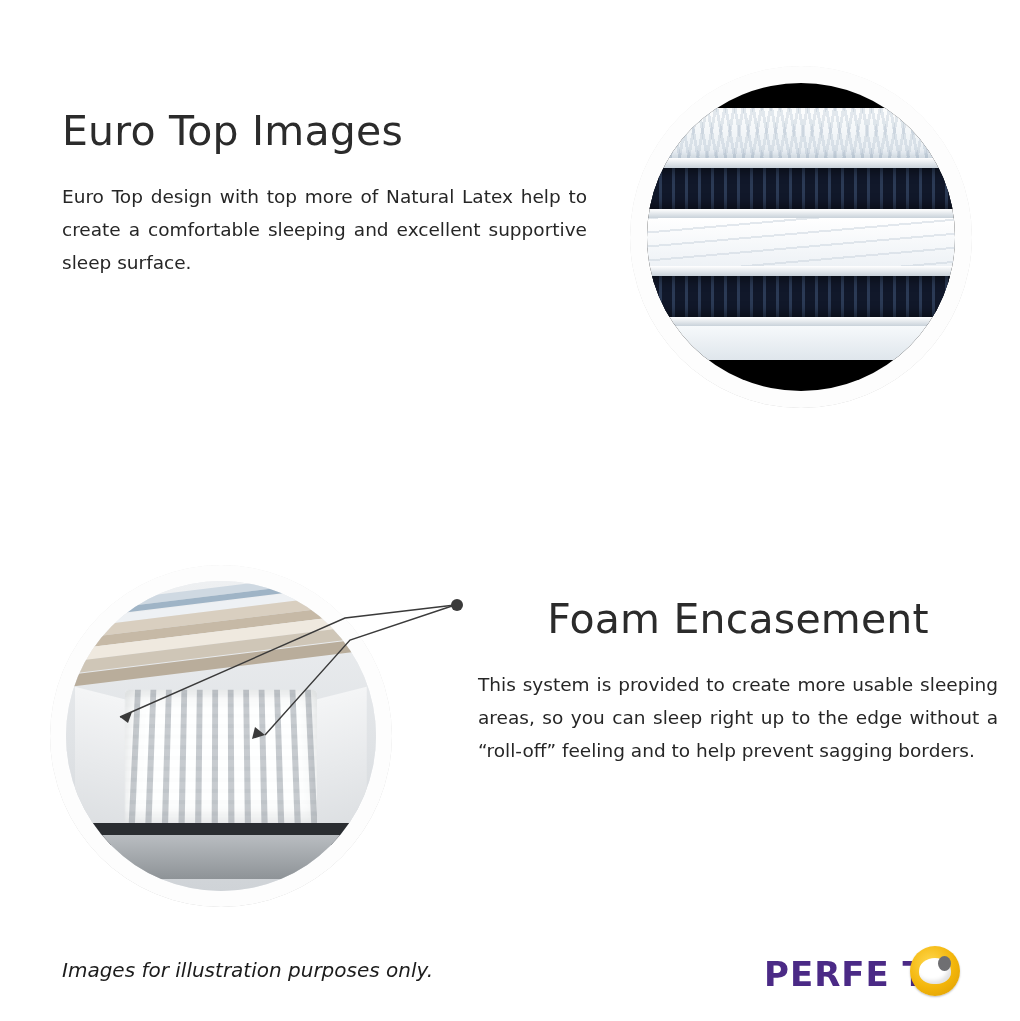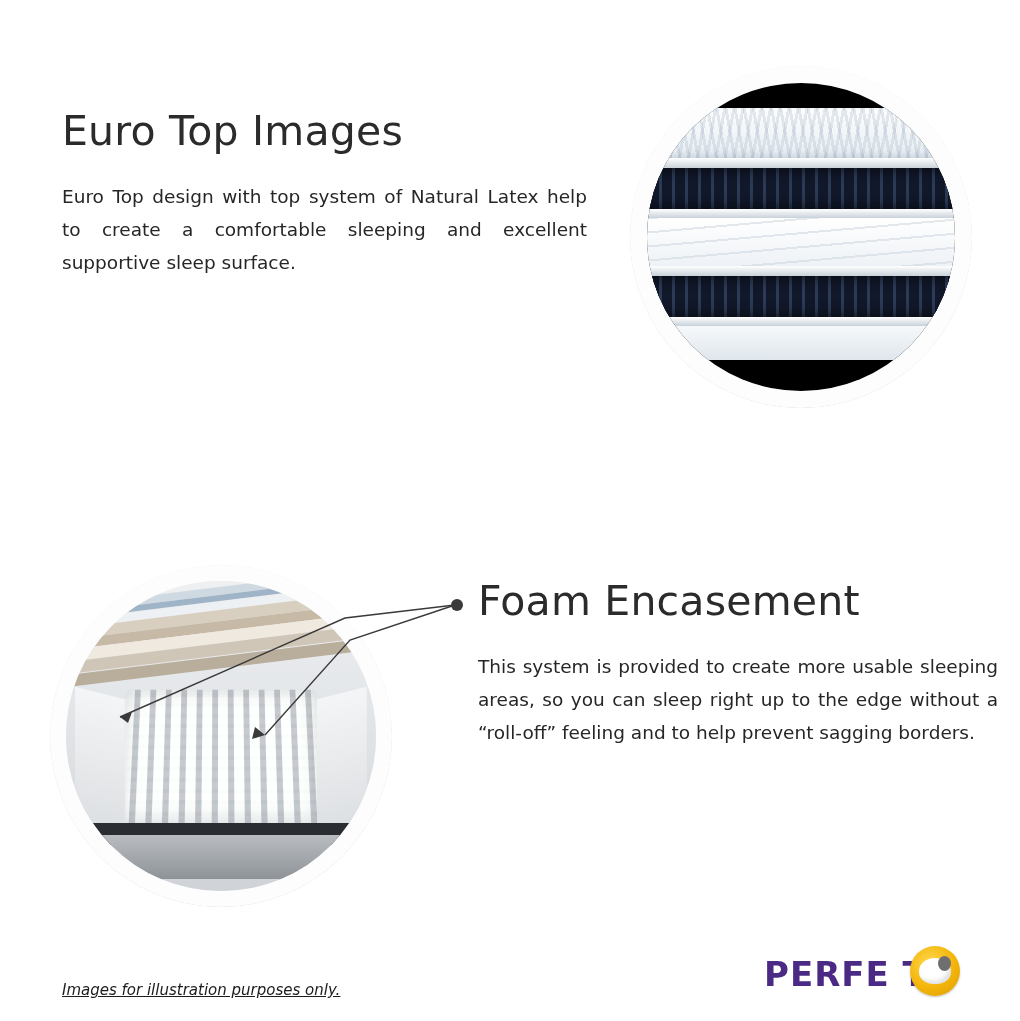--- a/index.html
+++ b/index.html
@@ -156,21 +156,22 @@
   }
 
   .text-block-two {
     position: absolute;
     left: 478px;
     top: 58px;
     width: 520px;
   }
 
   .heading-right {
-    text-align: left;
+    text-align: center;
+    margin-top: 18px;
   }
 
   #circle-foam {
     left: 50px;
     top: 45px;
     width: 342px;
     height: 342px;
   }
   #circle-foam .inner {
     left: 16px;
@@ -252,26 +253,25 @@
     top: 0;
     width: 1020px;
     height: 420px;
     pointer-events: none;
   }
 
   
   .footer-note {
     position: absolute;
     left: 62px;
-    top: 981px;
-    font-size: 15px;
+    top: 958px;
+    font-size: 20px;
     font-style: italic;
     color: #1c1c1c;
     font-family: "DejaVu Sans", sans-serif;
-    text-decoration: underline;
   }
 
   .logo {
     position: absolute;
     right: 26px;
     top: 946px;
     width: 230px;
     height: 56px;
   }
   .logo-text {
@@ -316,21 +316,21 @@
 </style>
 </head>
 <body>
 
 <div class="page">
 
   <div class="section-one">
 
     <div class="text-block-one">
       <h1 class="heading">Euro Top Images</h1>
-      <p class="body-text">Euro Top design with top system of Natural Latex help to create a comfortable sleeping and excellent supportive sleep surface.</p>
+      <p class="body-text">Euro Top design with top more of Natural Latex help to create a comfortable sleeping and excellent supportive sleep surface.</p>
     </div>
 
     <div class="photo-circle" id="circle-euro-top">
       <div class="ring"></div>
       <div class="inner">
         <div class="mattress">
           <div class="mt-layer mt-quilt" style="top:0%;"></div>
           <div class="mt-layer mt-trim" style="top:21%;"></div>
           <div class="mt-layer mt-coil-dark" style="top:25%;"></div>
           <div class="mt-layer mt-trim" style="top:42%;"></div>

